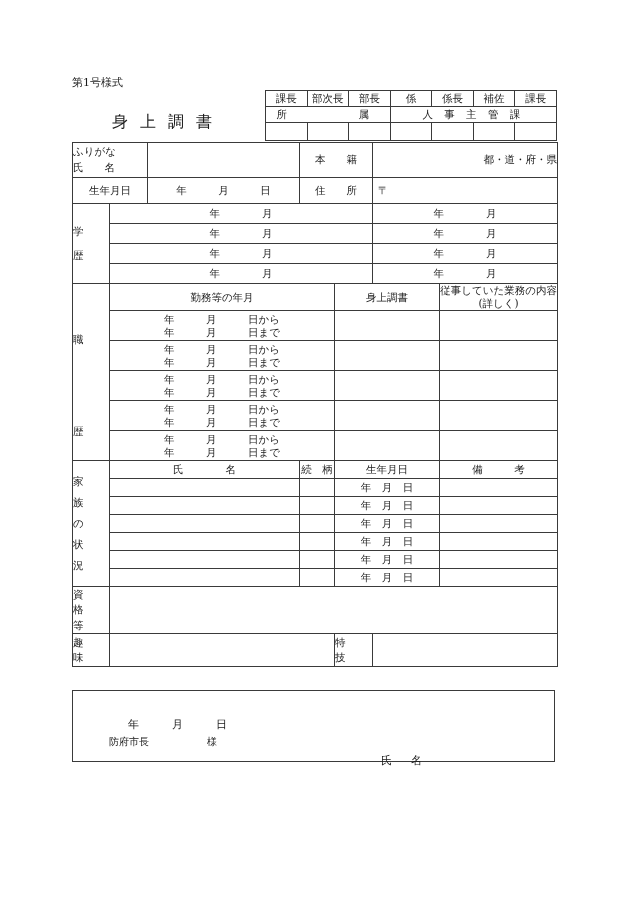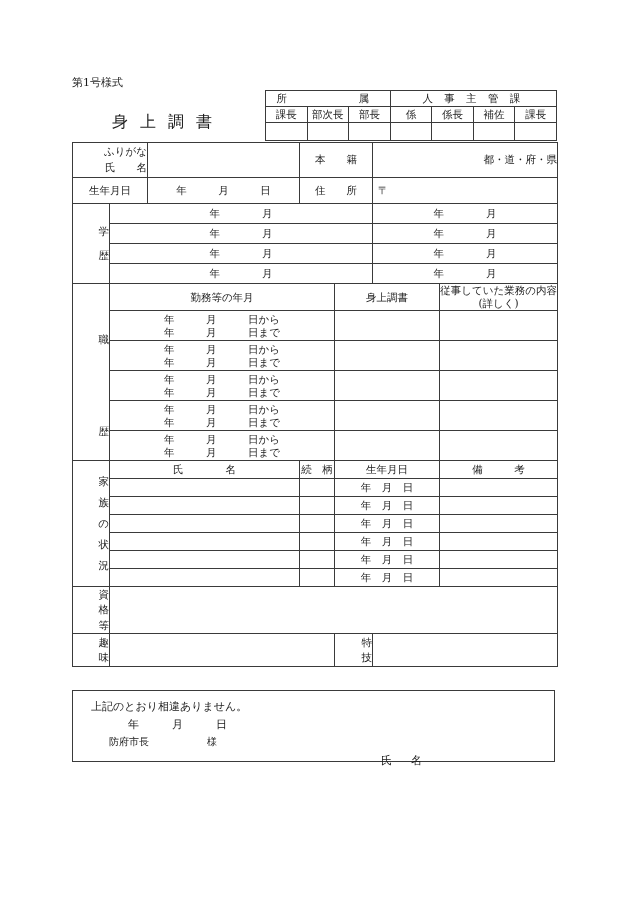--- a/index.html
+++ b/index.html
@@ -92,21 +92,21 @@
     white-space: normal;
     word-break: break-all;
     padding: 2px 0;
   }
   .vstack {
     display: block;
     writing-mode: horizontal-tb;
   }
   .vstack span {
     display: block;
-    text-align: right;
+    text-align: left;
     line-height: 1.5;
   }
 
   .dual {
     line-height: 1.55;
     padding: 2px 0;
   }
 
   .zip { padding-left: 5px; font-size: 10.5px; }
 
@@ -131,31 +131,31 @@
 
 <div class="page">
 
   <div class="form-no">第1号様式</div>
 
   <div class="doc-title">身上調書</div>
 
   <table class="approval">
     <tbody>
         <tr>
-      <td colspan="3" class="sp1">所　　　属</td>
-      <td colspan="4" class="sp2">人 事 主 管 課</td>
-    </tr>
-    <tr>
       <td>課長</td>
       <td>部次長</td>
       <td>部長</td>
       <td>係</td>
       <td>係長</td>
       <td>補佐</td>
       <td>課長</td>
+    </tr>
+    <tr>
+      <td colspan="3" class="sp1">所　　　属</td>
+      <td colspan="4" class="sp2">人 事 主 管 課</td>
     </tr>
     <tr>
       <td class="blankrow"></td>
       <td class="blankrow"></td>
       <td class="blankrow"></td>
       <td class="blankrow"></td>
       <td class="blankrow"></td>
       <td class="blankrow"></td>
       <td class="blankrow"></td>
     </tr>
@@ -348,21 +348,20 @@
           <span style="line-height:1.45">特</span>
           <span style="line-height:1.45">技</span>
         </span>
       </td>
       <td colspan="3"></td>
     </tr>
   </tbody>
     </table>
 
   <div class="declare">
-    <div class="l1">上記のとおり相違ありません。</div>
     <div class="l2">年　　　月　　　日</div>
     <div class="l3">
       <span>防府市長</span><span class="gap-l"></span><span>様</span>
     </div>
     <div class="l4">氏　名</div>
   </div>
 
 </div>
 
 </body></html>

